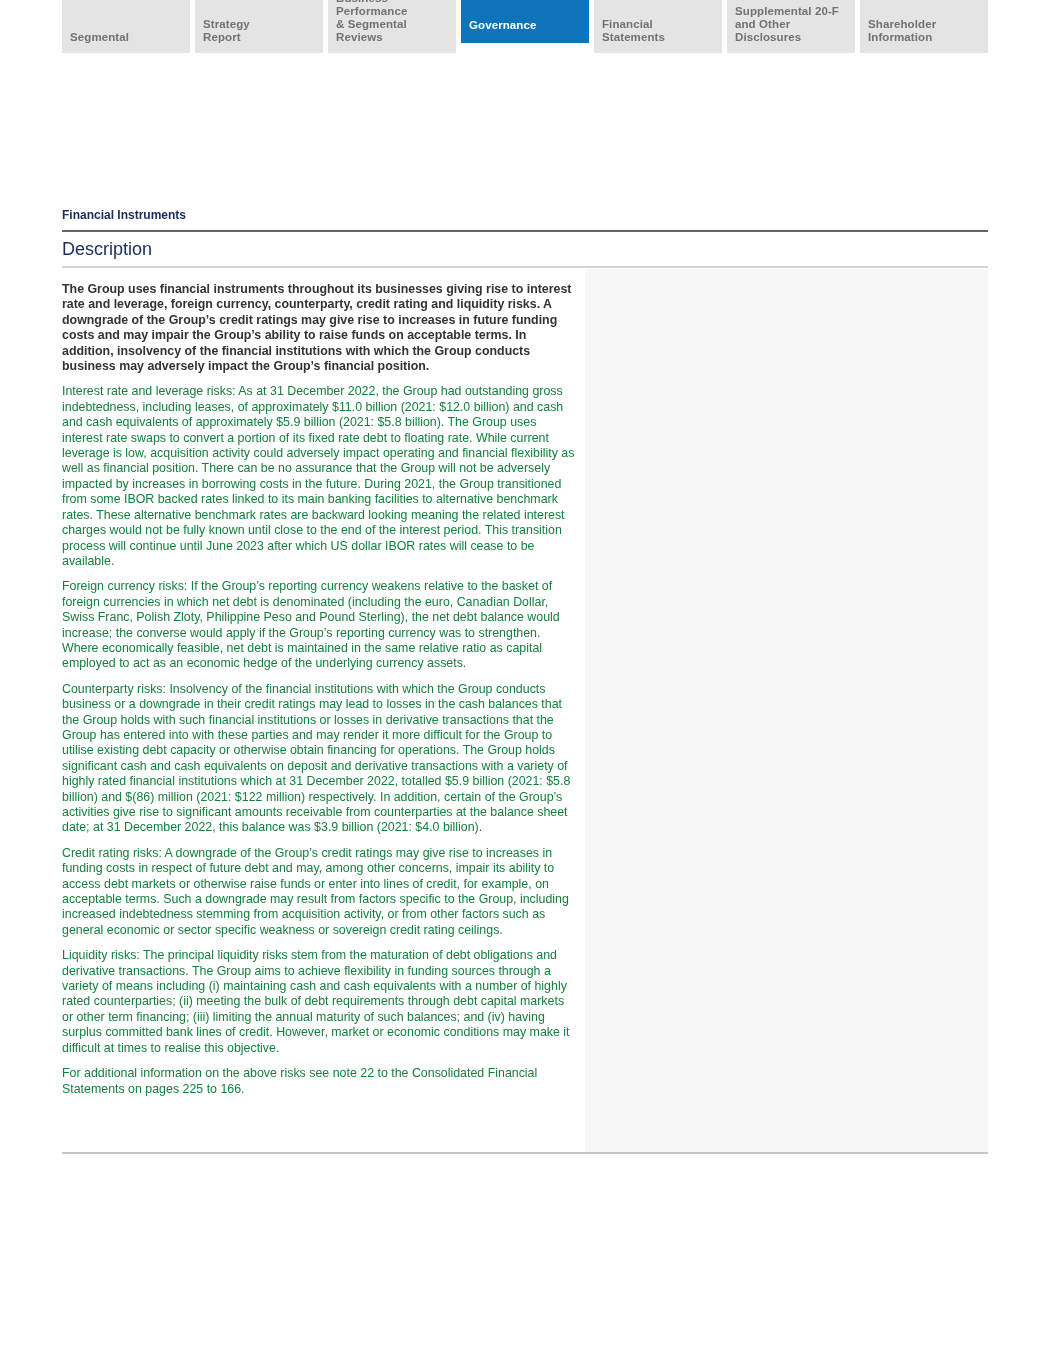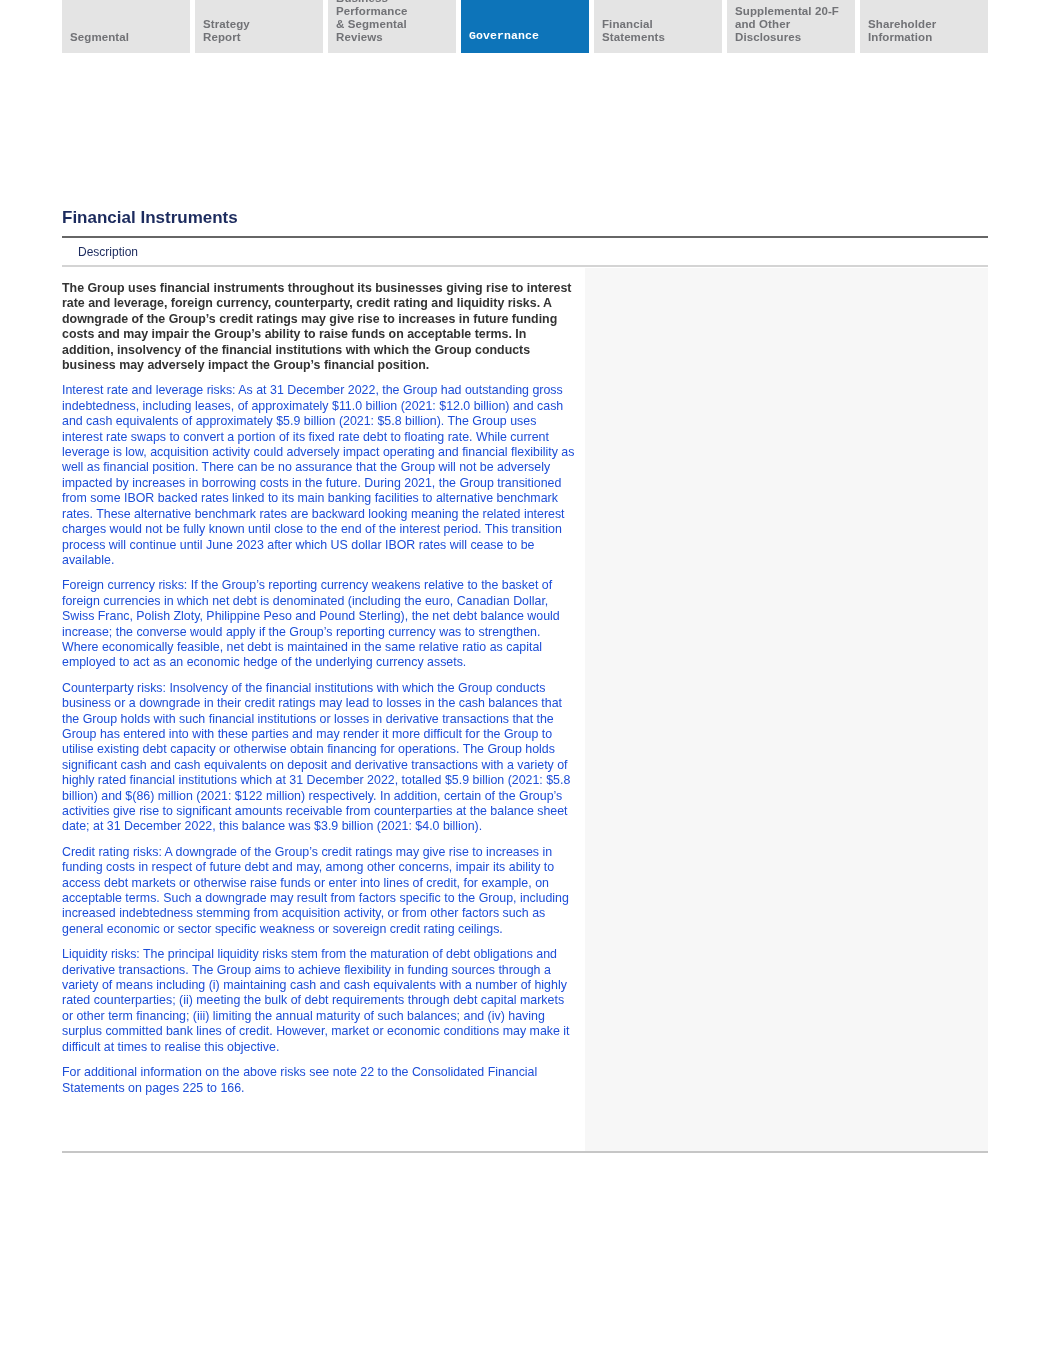--- a/index.html
+++ b/index.html
@@ -28,63 +28,62 @@
     flex: 1 1 0;
     height: 53px;
     background: var(--tab-bg, #e4e4e4);
     display: flex;
     align-items: flex-end;
     padding: 0 8px 9px 8px;
     box-sizing: border-box;
     cursor: pointer;
   }
   .tab.active {
-    height: 53px;
+    height: 43px;
     background: var(--accent, #0d74b9);
     padding-bottom: 11px;
-    font-family: Liberation Mono, monospace;
   }
   .tab-label {
     font-size: 11.5px;
     line-height: 13px;
     font-weight: bold;
     color: #717276;
     letter-spacing: 0.1px;
   }
   .tab.active .tab-label { color: #ffffff; }
 
   
   .content { margin-left: 62px; width: 926px; }
   .title {
     margin: 155px 0 0 0;
-    font-size: 17px;
+    font-size: 12px;
     font-weight: bold;
     color: var(--heading, #1c2b5e);
   }
   .rule { width: 100%; }
   .rule-dark   { height: 2px; background: #666666; margin-top: 8px; }
   .subtitle {
-    margin: 7px 0 0 16px;
-    font-size: 12px;
+    margin: 7px 0 0 0;
+    font-size: 18px;
     font-weight: normal;
     color: var(--heading, #1c2b5e);
   }
   .rule-light  { height: 2px; background: #d4d4d4; margin-top: 6px; }
 
   .body-row { display: flex; margin-top: 1px; }
   .text-col {
     width: 523px;
     box-sizing: border-box;
     padding: 13px 10px 18px 0;
   }
   .para {
     margin: 0 0 10px 0;
     font-size: 12.4px;
     line-height: 15.4px;
-    color: #1d4ed8;
+    color: #15803d;
   }
   .para.bold { font-weight: bold; color: #333333; }
   .side-panel {
     flex: 1 1 auto;
     background: var(--panel, #f7f7f7);
     min-height: 883px;
   }
   .rule-bottom { height: 2px; background: #c6c6c6; }
 </style>
 </head>

